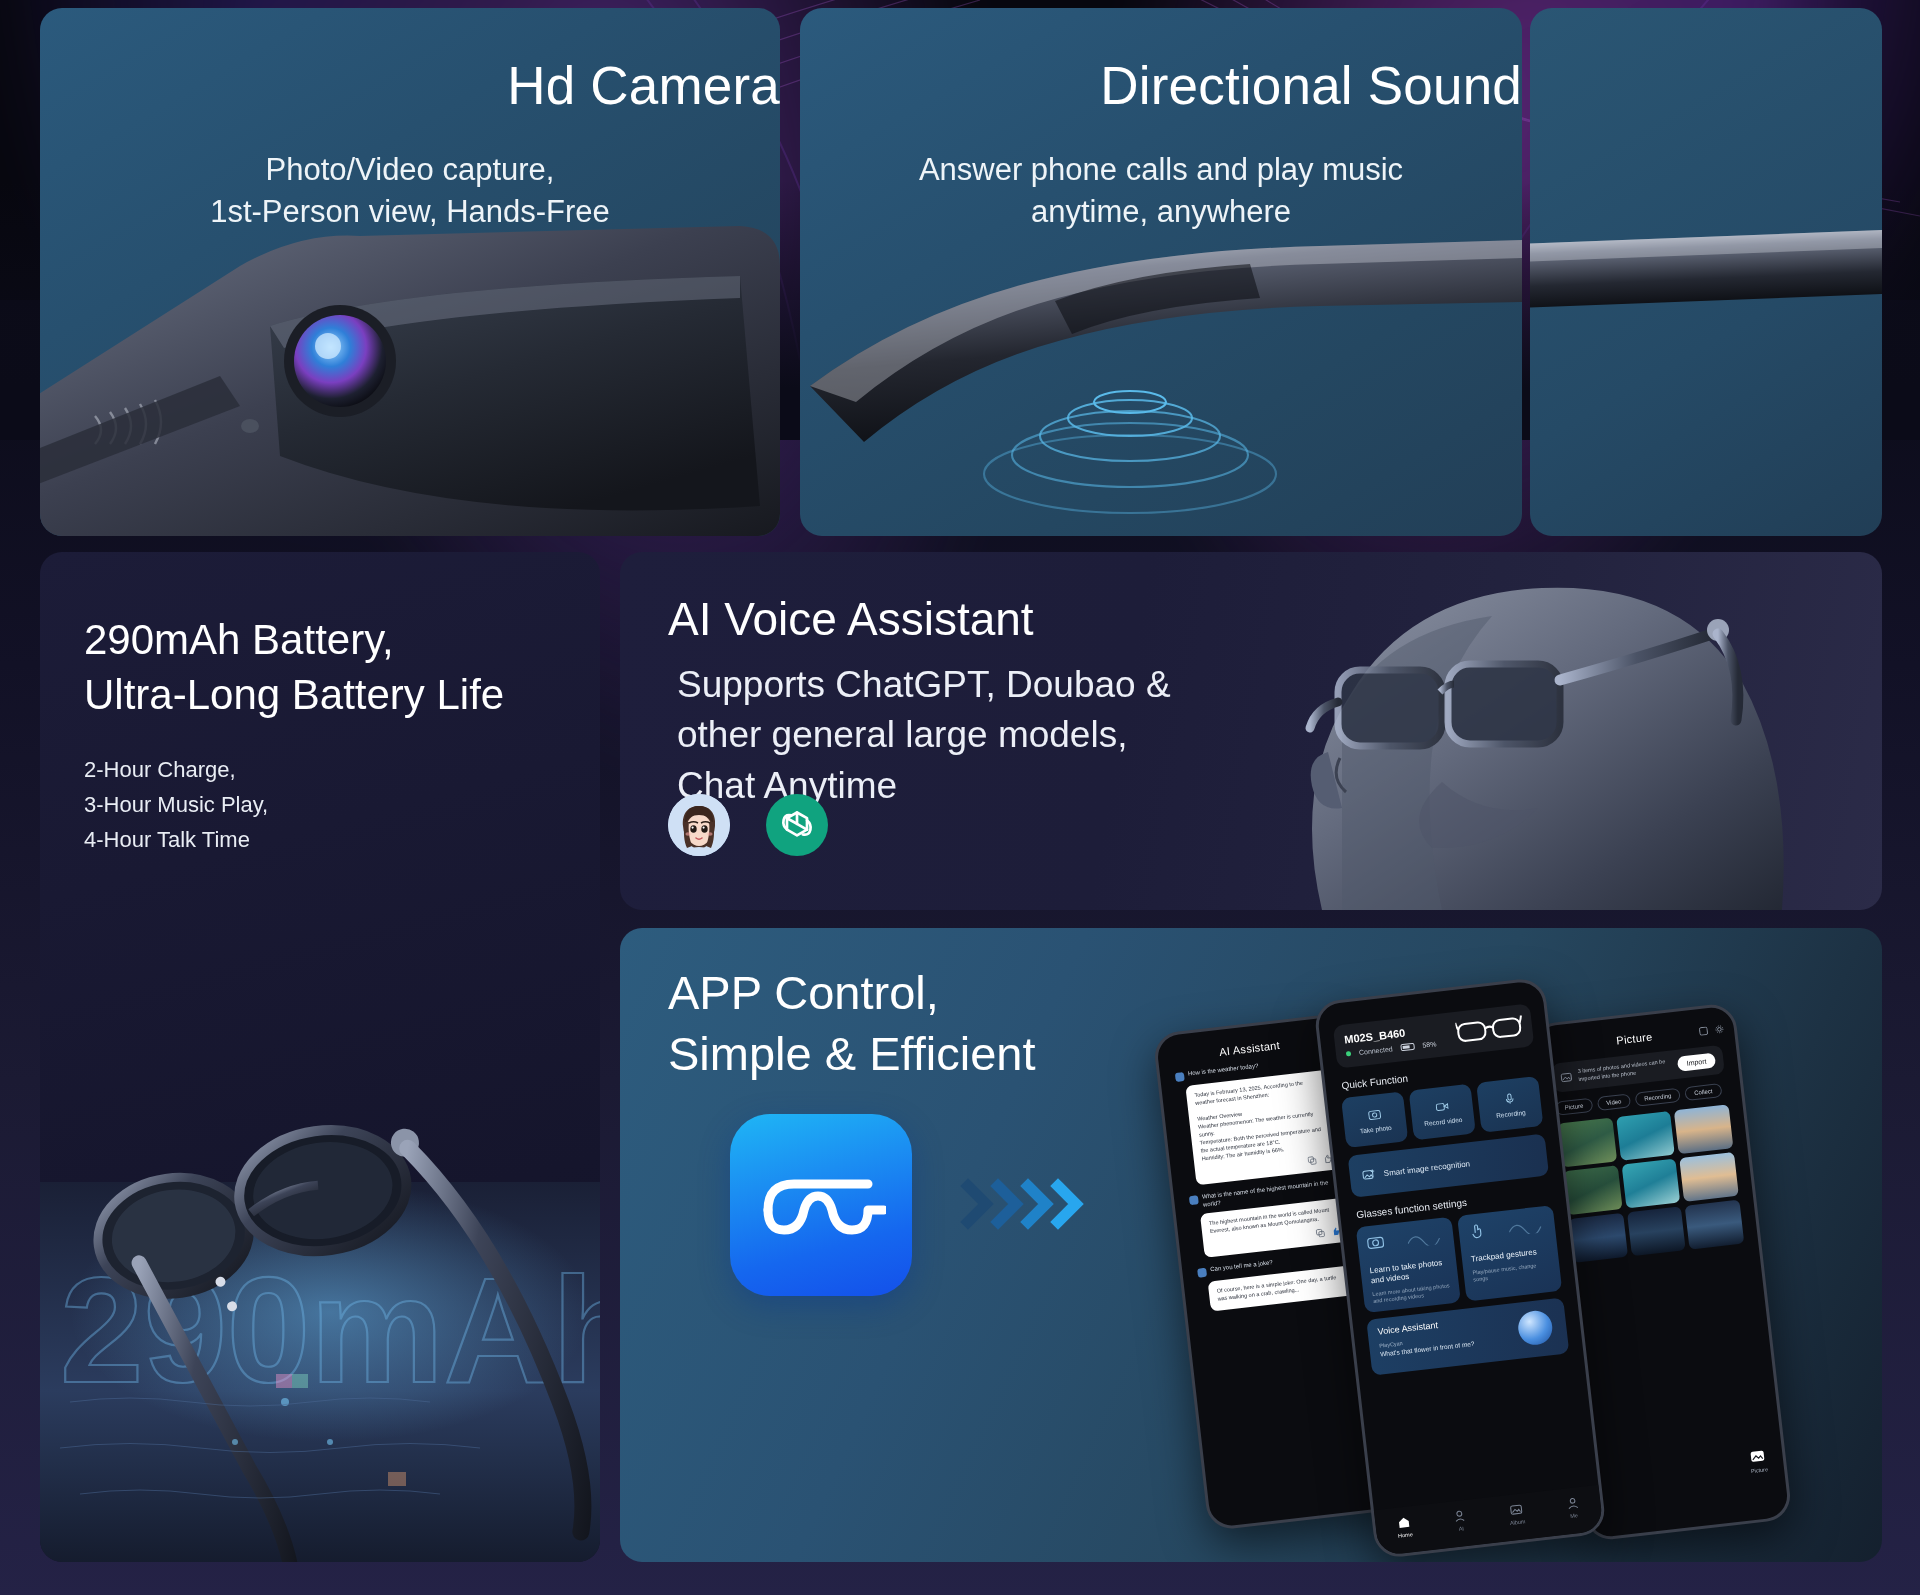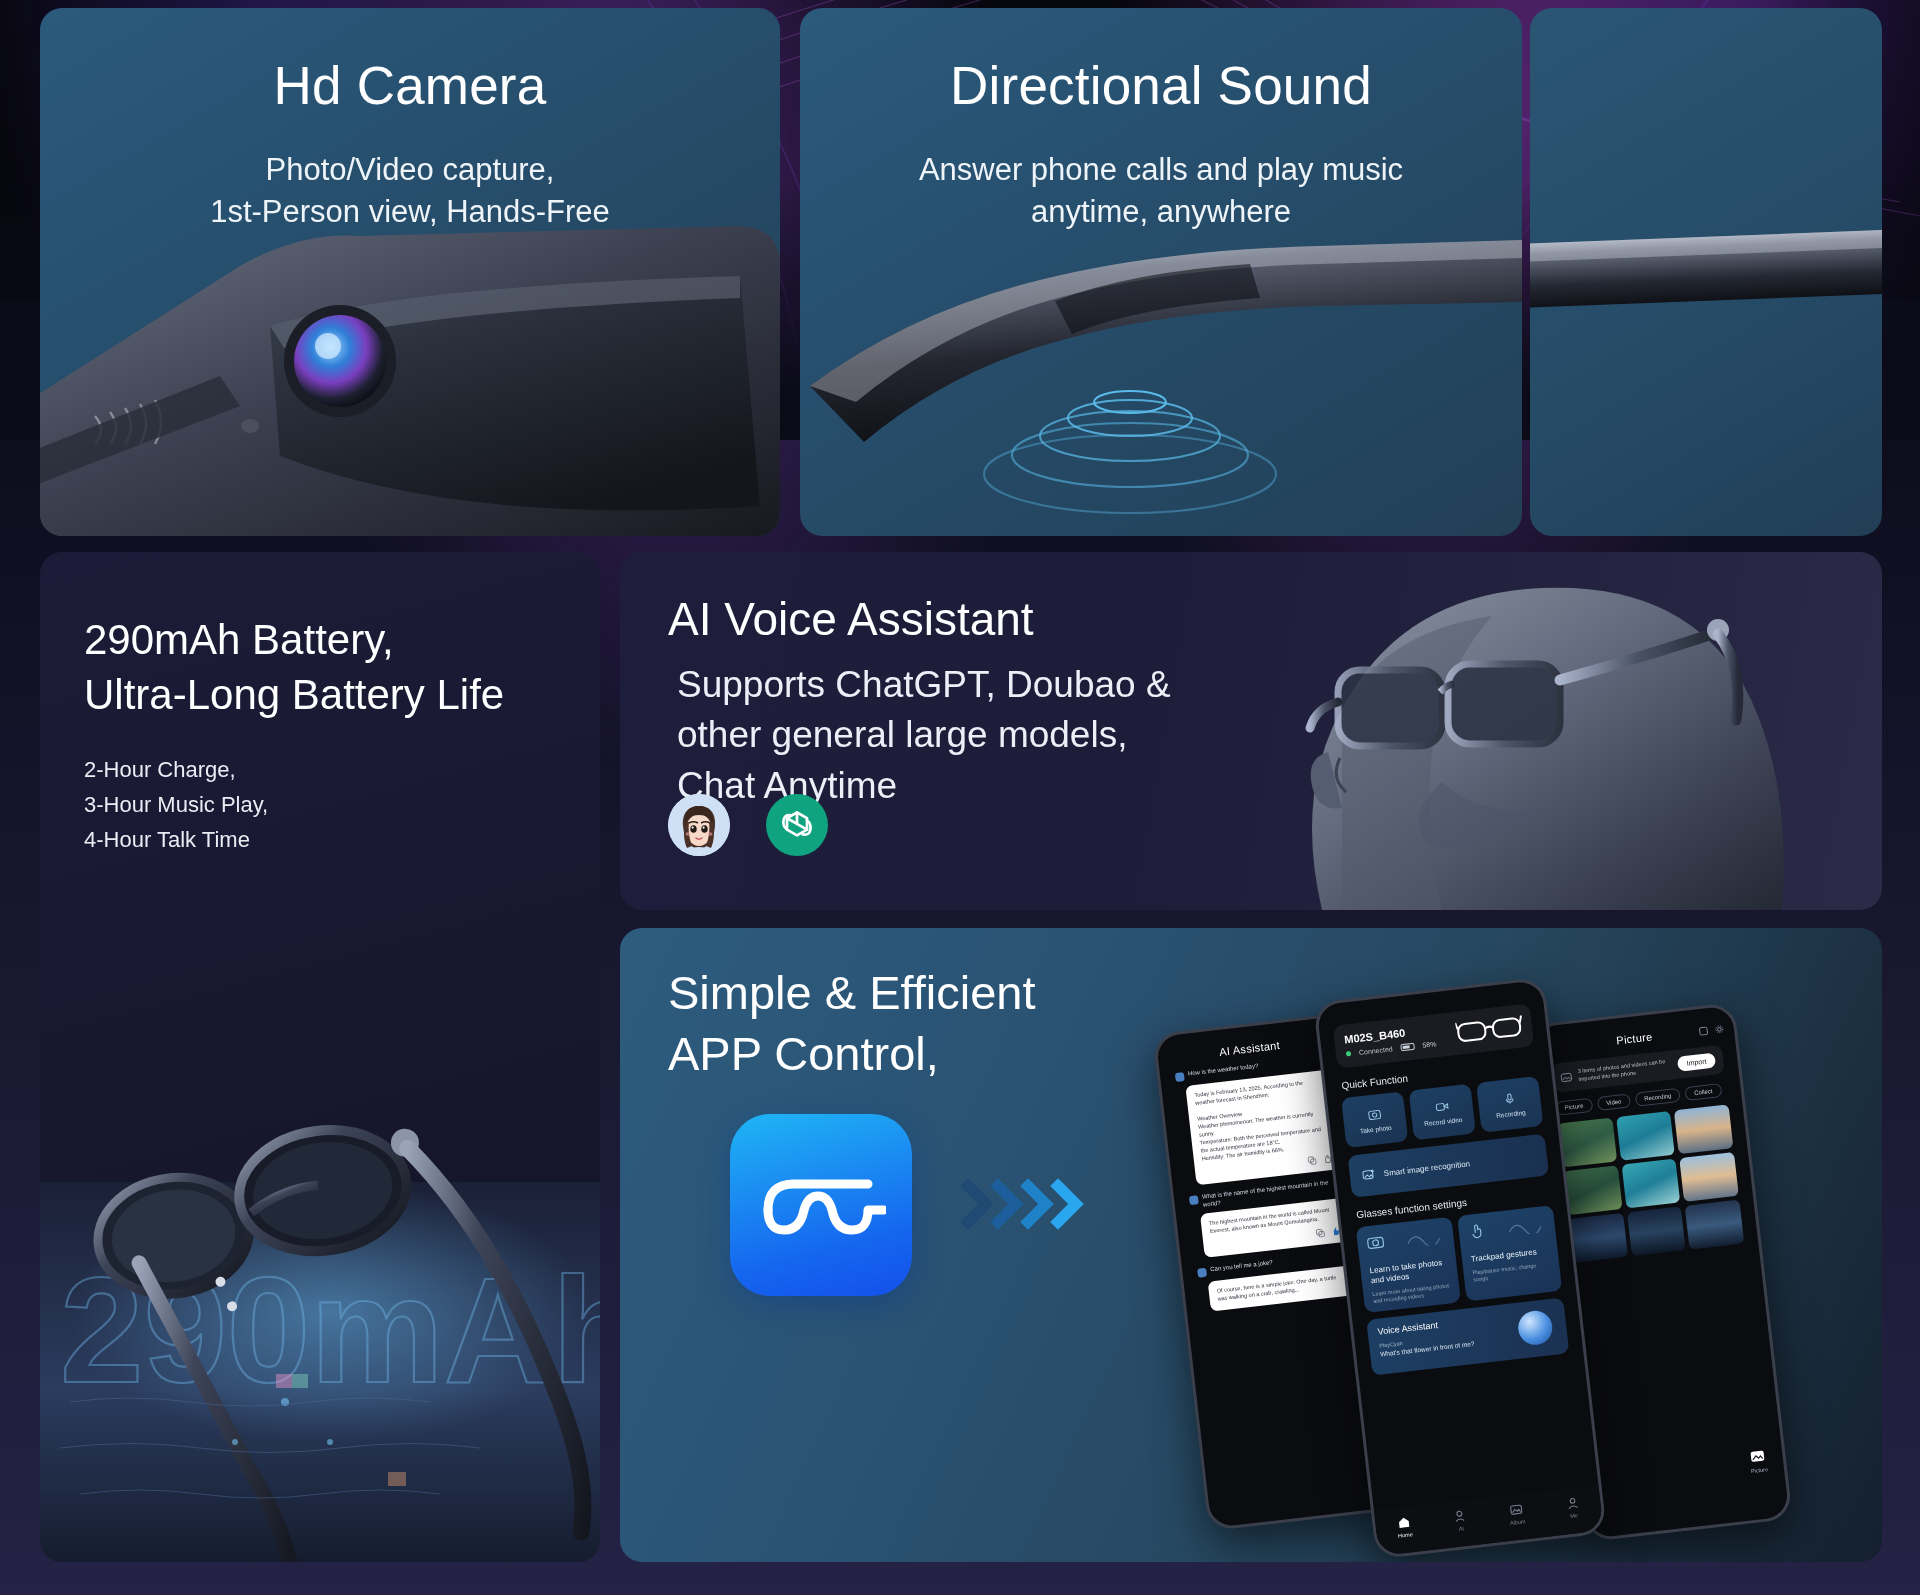--- a/index.html
+++ b/index.html
@@ -56,21 +56,21 @@
   
   .card-ai { left:620px; top:552px; width:1262px; height:358px;
     background:linear-gradient(100deg,#1e1e3c 0%, #1d1d39 40%, #23233f 72%, #2b2b48 100%); }
 
   
   .card-app { left:620px; top:928px; width:1262px; height:634px;
     background:linear-gradient(115deg,#2d5c7e 0%, #2a5273 30%, #26475f 58%, #1d3244 80%, #14202e 100%); }
 
   
   .h-center { text-align:center; padding-top:48px; }
-  .title-lg { font-size:53px; font-weight:400; color:#fff; letter-spacing:.2px; line-height:1.12; }
+  .title-lg { font-size:53px; font-weight:400; color:#fff; letter-spacing:.2px; line-height:1.12;text-align:right; }
   .sub-lg   { font-size:31px; font-weight:400; color:#eef4f8; line-height:1.35; margin-top:34px; }
   .sub-lg .l { display:block; }
 
   .bat-title { position:absolute; left:44px; top:60px; font-size:42px; color:#fff; line-height:1.32; font-weight:400; }
   .bat-title .l { display:block; }
   .bat-list { position:absolute; left:44px; top:200px; font-size:22px; color:#e9edf4; line-height:1.6; }
   .bat-list .l { display:block; }
 
   .ai-title { position:absolute; left:48px; top:40px; font-size:46px; color:#fff; font-weight:400; }
   .ai-body  { position:absolute; left:48px; top:108px; font-size:37px; color:#eceff7; line-height:1.36;margin-left:9px; }
@@ -435,22 +435,22 @@
         <circle cx="576" cy="78" r="11" fill="#9aa3b8"></circle>
         <path d="M576 82 q26 34 18 86" stroke="url(#gl2)" stroke-width="11" fill="none" stroke-linecap="round"></path>
         <path d="M196 150 q-22 6 -28 26" stroke="url(#gl2)" stroke-width="9" fill="none" stroke-linecap="round"></path>
       </g>
       <path d="M300 230 q40 36 96 26 q-40 42 -106 40 q-30 -30 10 -66 Z" fill="#4d5468" opacity=".5"></path>
     </svg>
   </section>
 
   <section class="card card-app">
     <div class="app-title">
+      <span class="l">APP Control,</span>
       <span class="l">Simple &amp; Efficient</span>
-      <span class="l">APP Control,</span>
     </div>
 
     <div class="app-icon">
       <svg width="130" height="74" viewBox="0 0 130 74">
         <g fill="none" stroke="#fff" stroke-width="9" stroke-linecap="round" stroke-linejoin="round">
           <path d="M12 42 Q12 16 38 16 L112 16"></path>
           <path d="M12 42 Q12 62 28 62 Q44 62 48 42 Q52 28 62 28 Q72 28 76 42 Q80 62 96 62 Q112 62 112 42 L128 42"></path>
         </g>
       </svg>
     </div>

